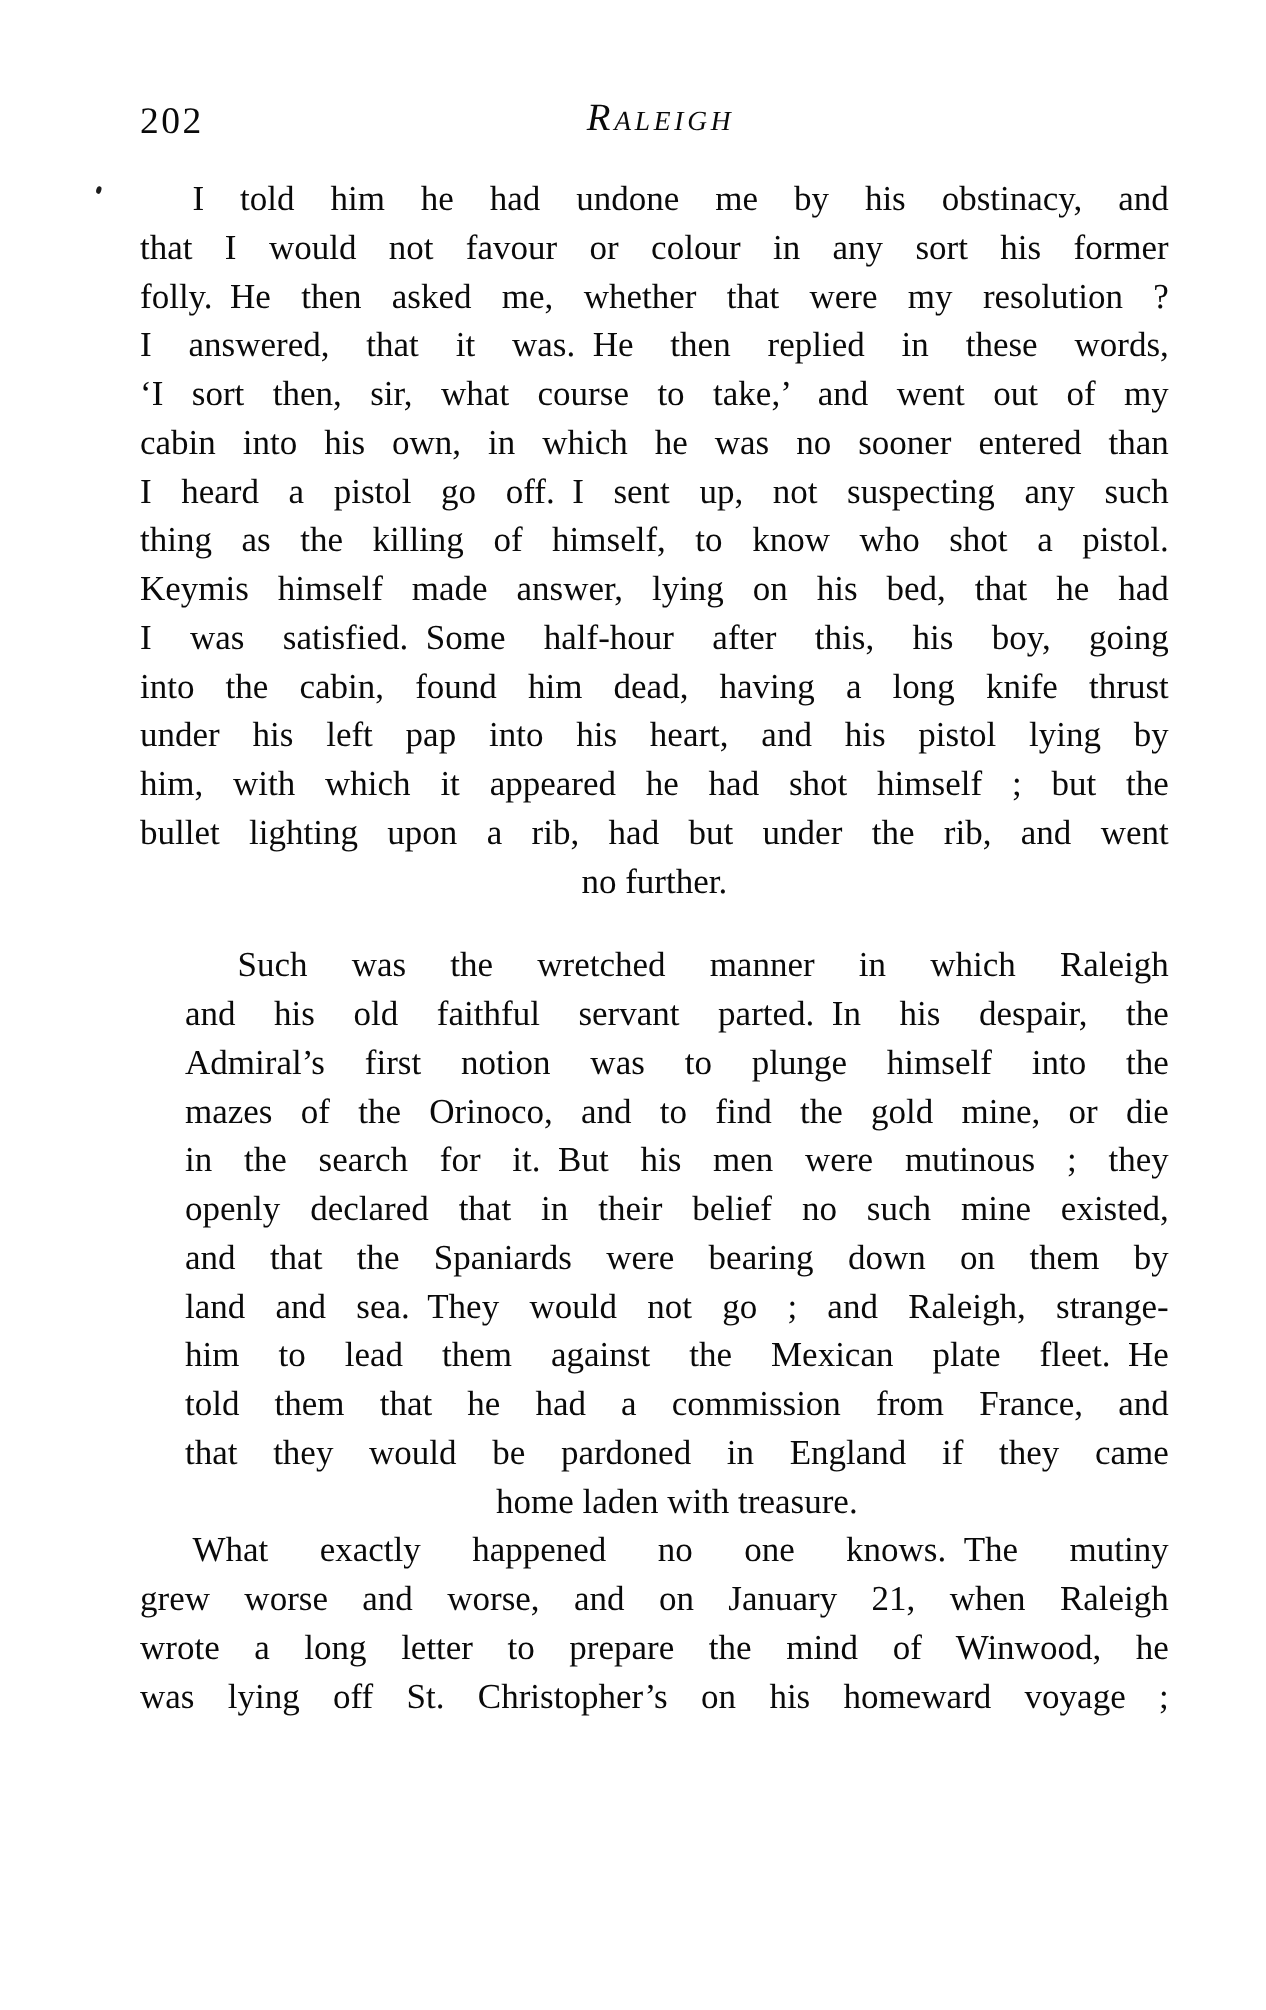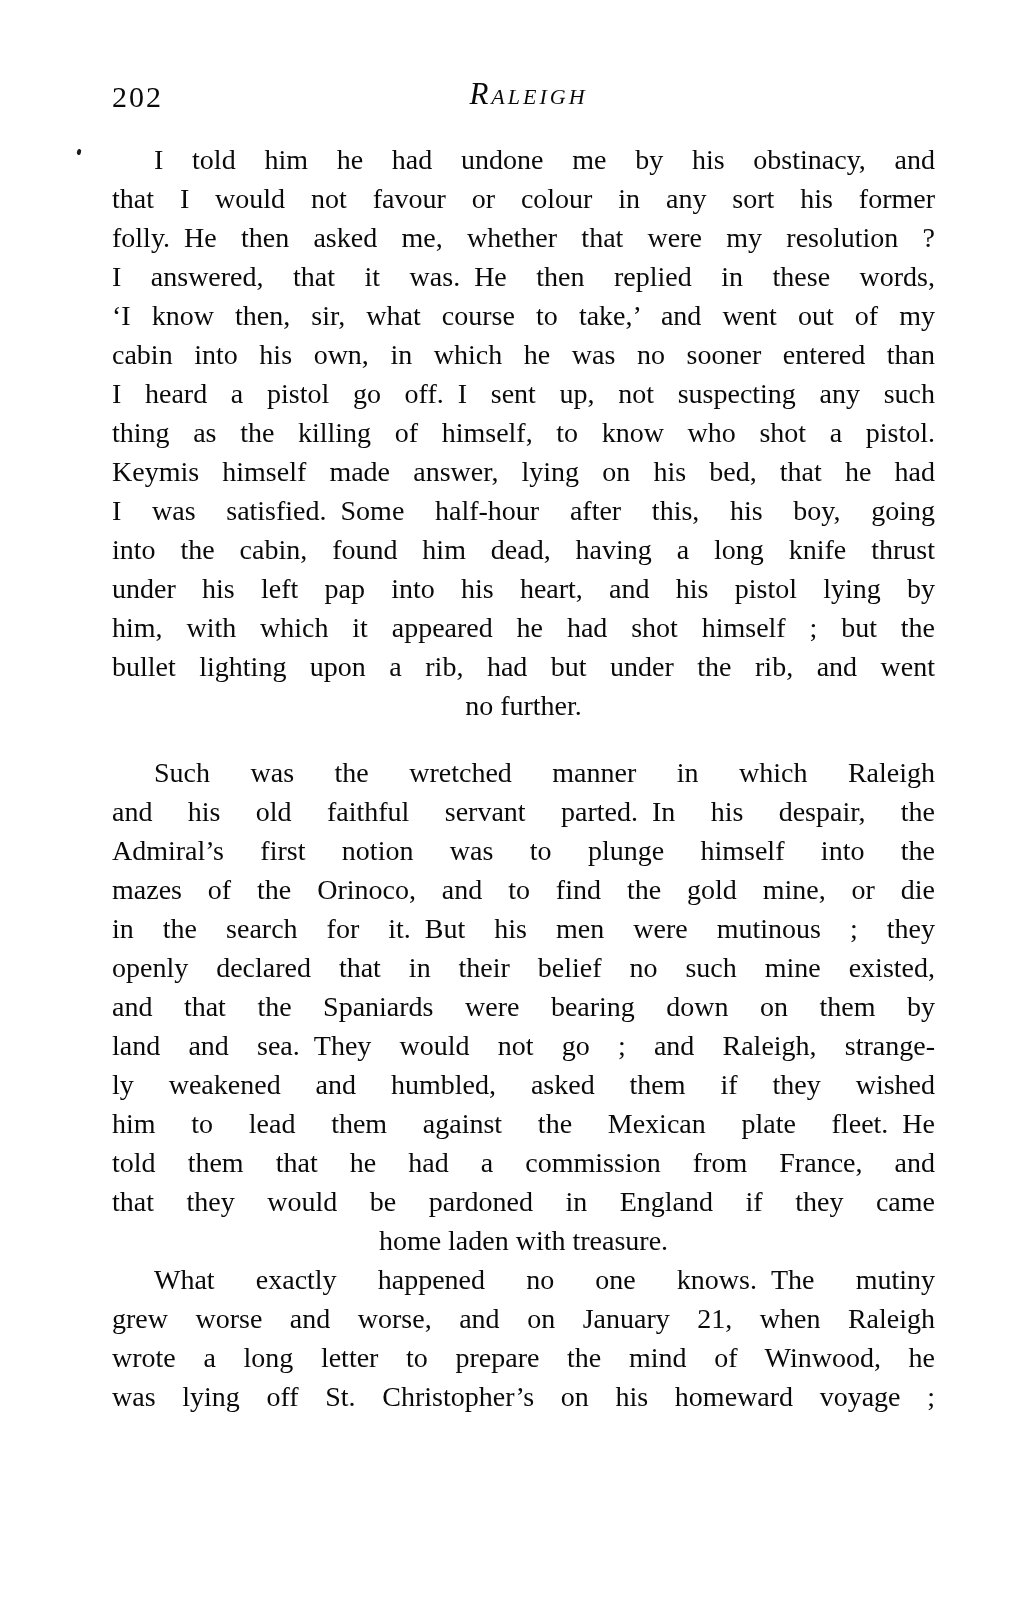--- a/index.html
+++ b/index.html
@@ -52,21 +52,21 @@
   
   .text-block {
     position: absolute;
     left: 112px;
     top: 140px;
     width: 823px;
     font-size: 28px;
     line-height: 39px;
   }
   .para { margin: 0; }
-  .para.gap { margin-top: 28px; }
+  .para.gap { margin-top: 28px; margin-left: 36px; }
   .line {
     height: 39px;
     overflow: hidden;
     text-align: justify;
   }
   .line.just::after {
     content: "";
     display: inline-block;
     width: 100%;
     height: 0;
@@ -84,42 +84,41 @@
     <span class="pagenum">202</span>
     <span class="running-title">Raleigh</span>
   </header>
 
   <main class="text-block">
       <div class="para">
         <div class="line indent just">I told him he had undone me by his obstinacy, and</div>
         <div class="line just">that I would not favour or colour in any sort his former</div>
         <div class="line just">folly. He then asked me, whether that were my resolution ?</div>
         <div class="line just">I answered, that it was. He then replied in these words,</div>
-        <div class="line just">‘I know then, sir, what course to take,’ and went out of my</div>
+        <div class="line just">‘I sort then, sir, what course to take,’ and went out of my</div>
         <div class="line just">cabin into his own, in which he was no sooner entered than</div>
         <div class="line just">I heard a pistol go off. I sent up, not suspecting any such</div>
         <div class="line just">thing as the killing of himself, to know who shot a pistol.</div>
         <div class="line just">Keymis himself made answer, lying on his bed, that he had</div>
         <div class="line just">I was satisfied. Some half-hour after this, his boy, going</div>
         <div class="line just">into the cabin, found him dead, having a long knife thrust</div>
         <div class="line just">under his left pap into his heart, and his pistol lying by</div>
         <div class="line just">him, with which it appeared he had shot himself ; but the</div>
         <div class="line just">bullet lighting upon a rib, had but under the rib, and went</div>
         <div class="line nojust">no further.</div>
       </div>
       <div class="para gap">
         <div class="line indent just">Such was the wretched manner in which Raleigh</div>
         <div class="line just">and his old faithful servant parted. In his despair, the</div>
         <div class="line just">Admiral’s first notion was to plunge himself into the</div>
         <div class="line just">mazes of the Orinoco, and to find the gold mine, or die</div>
         <div class="line just">in the search for it. But his men were mutinous ; they</div>
         <div class="line just">openly declared that in their belief no such mine existed,</div>
         <div class="line just">and that the Spaniards were bearing down on them by</div>
         <div class="line just">land and sea. They would not go ;  and Raleigh, strange-</div>
-        <div class="line just">ly weakened and humbled, asked them if they wished</div>
         <div class="line just">him to lead them against the Mexican plate fleet. He</div>
         <div class="line just">told them that he had a commission from France, and</div>
         <div class="line just">that they would be pardoned in England if they came</div>
         <div class="line nojust">home laden with treasure.</div>
       </div>
       <div class="para">
         <div class="line indent just">What exactly happened no one knows. The mutiny</div>
         <div class="line just">grew worse and worse, and on January 21, when Raleigh</div>
         <div class="line just">wrote a long letter to prepare the mind of Winwood, he</div>
         <div class="line just">was lying off St. Christopher’s on his homeward voyage ;</div>

